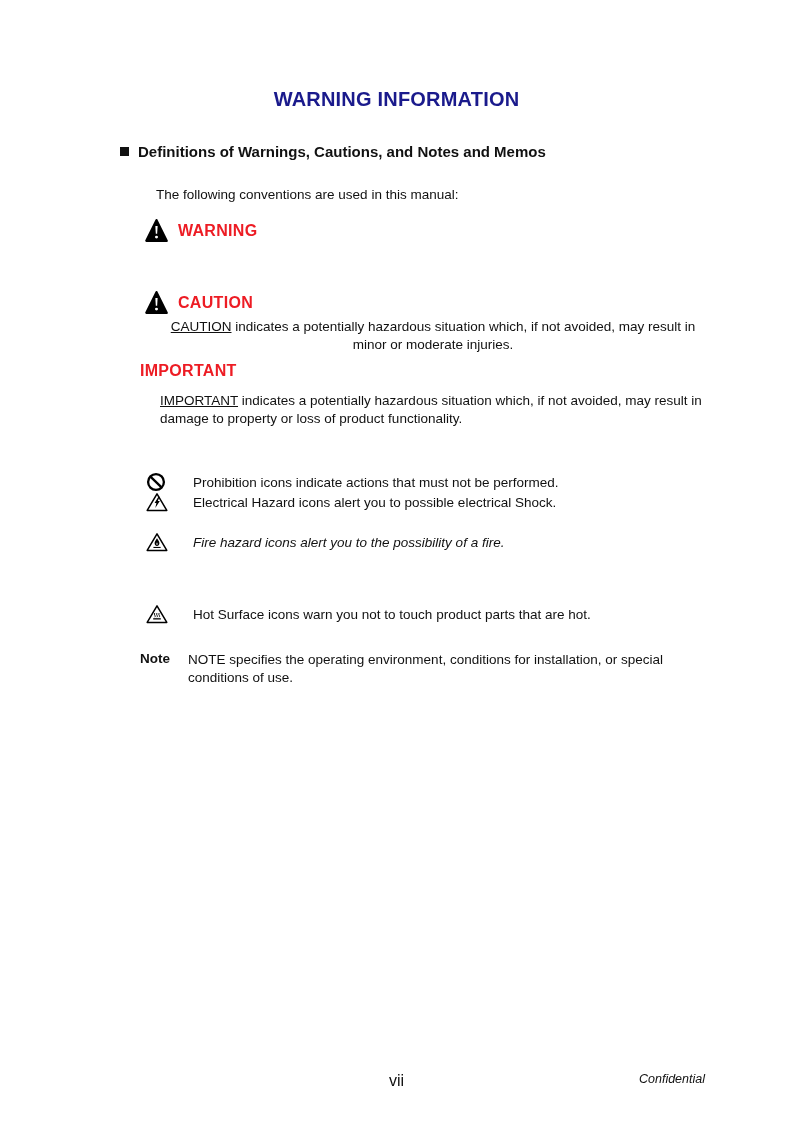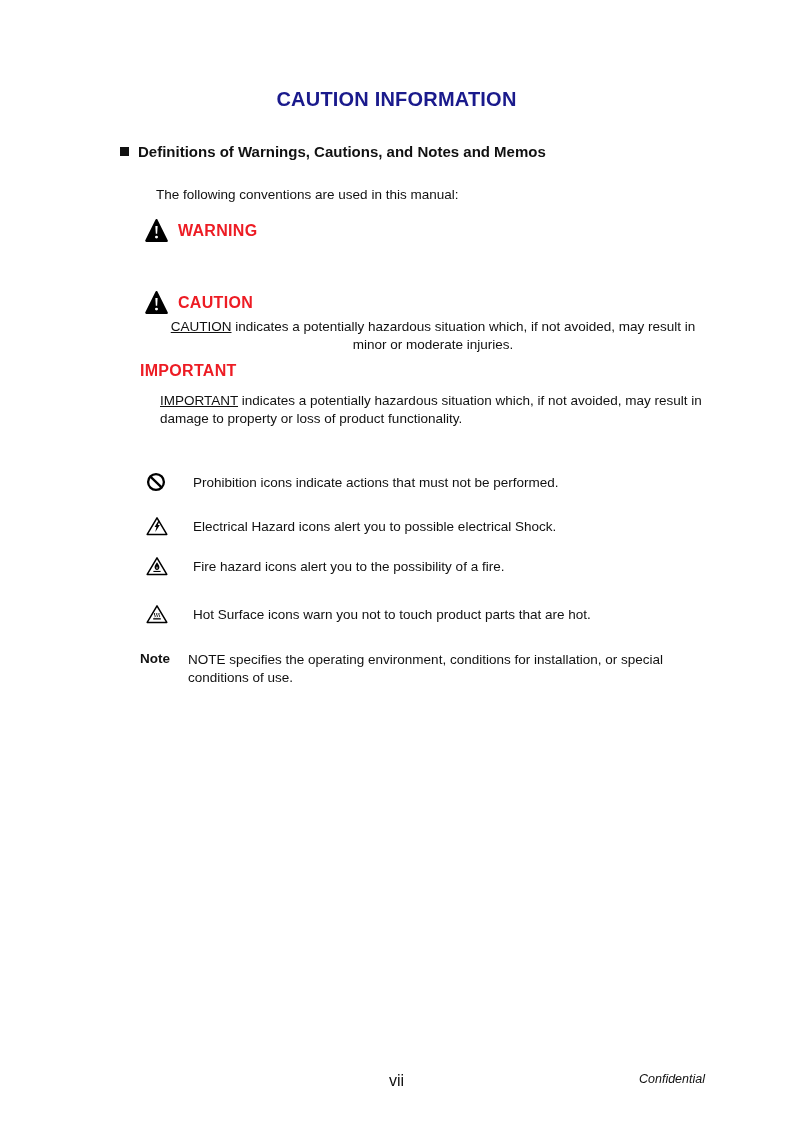--- a/index.html
+++ b/index.html
@@ -74,21 +74,21 @@
     position:absolute;top:1072px;right:88px;
     font-size:12.5px;font-style:italic;
   }
   svg{display:block;}
 </style>
 </head>
 <body>
 
 <div class="page">
 
-  <h1 class="page-title">CAUTION INFORMATION</h1>
+  <h1 class="page-title">WARNING INFORMATION</h1>
 
   <div class="section-heading">
     <span class="square-bullet"></span>
     <span>Definitions of Warnings, Cautions, and Notes and Memos</span>
   </div>
 
   <p class="intro">The following conventions are used in this manual:</p>
 
   <div class="alert-heading" style="top:218px;">
     <span>
@@ -119,31 +119,31 @@
   <div class="icon-row" style="top:472px;justify-content:space-between;">
     <span class="icon-cell">
       <svg width="20" height="20" viewBox="0 0 20 20">
         <circle cx="10" cy="10" r="7.9" fill="none" stroke="#000" stroke-width="2.3"></circle>
         <line x1="4.7" y1="4.9" x2="15.3" y2="15.1" stroke="#000" stroke-width="2.3"></line>
       </svg>
     </span>
     <span class="icon-row-text">Prohibition icons indicate actions that must not be performed.</span>
   </div>
 
-  <div class="icon-row" style="top:516px;">
+  <div class="icon-row" style="top:492px;">
     <span class="icon-cell">
       <svg width="22" height="20" viewBox="0 0 22 20">
         <path d="M11 1.8 L20.8 18.4 H1.2 Z" fill="none" stroke="#000" stroke-width="1.5" stroke-linejoin="round"></path>
         <path d="M12.4 4.8 L8.6 10.9 L10.4 10.9 L9.3 15.9 L13.8 9.1 L11.8 9.1 L13.6 4.8 Z" fill="#000"></path>
       </svg>
     </span>
     <span class="icon-row-text">Electrical Hazard icons alert you to possible electrical Shock.</span>
   </div>
 
-  <div class="icon-row" style="top:556px;">
+  <div class="icon-row" style="top:532px;font-style:italic;">
     <span class="icon-cell">
       <svg width="22" height="20" viewBox="0 0 22 20">
         <path d="M11 1.8 L20.8 18.4 H1.2 Z" fill="none" stroke="#000" stroke-width="1.5" stroke-linejoin="round"></path>
         <path d="M11 6.2 C9.6 8.2 8.6 9.6 8.6 11.2 C8.6 12.8 9.7 13.9 11 13.9 C12.3 13.9 13.4 12.8 13.4 11.2 C13.4 9.6 12.4 8.2 11 6.2 Z" fill="#000"></path>
         <path d="M11 10.2 C10.6 10.9 10.4 11.4 10.4 11.9 C10.4 12.5 10.7 12.8 11 12.8 C11.3 12.8 11.6 12.5 11.6 11.9 C11.6 11.4 11.4 10.9 11 10.2 Z" fill="#fff"></path>
         <rect x="7.4" y="14.9" width="7.2" height="1.1" fill="#000"></rect>
       </svg>
     </span>
     <span class="icon-row-text">Fire hazard icons alert you to the possibility of a fire.</span>
   </div>

